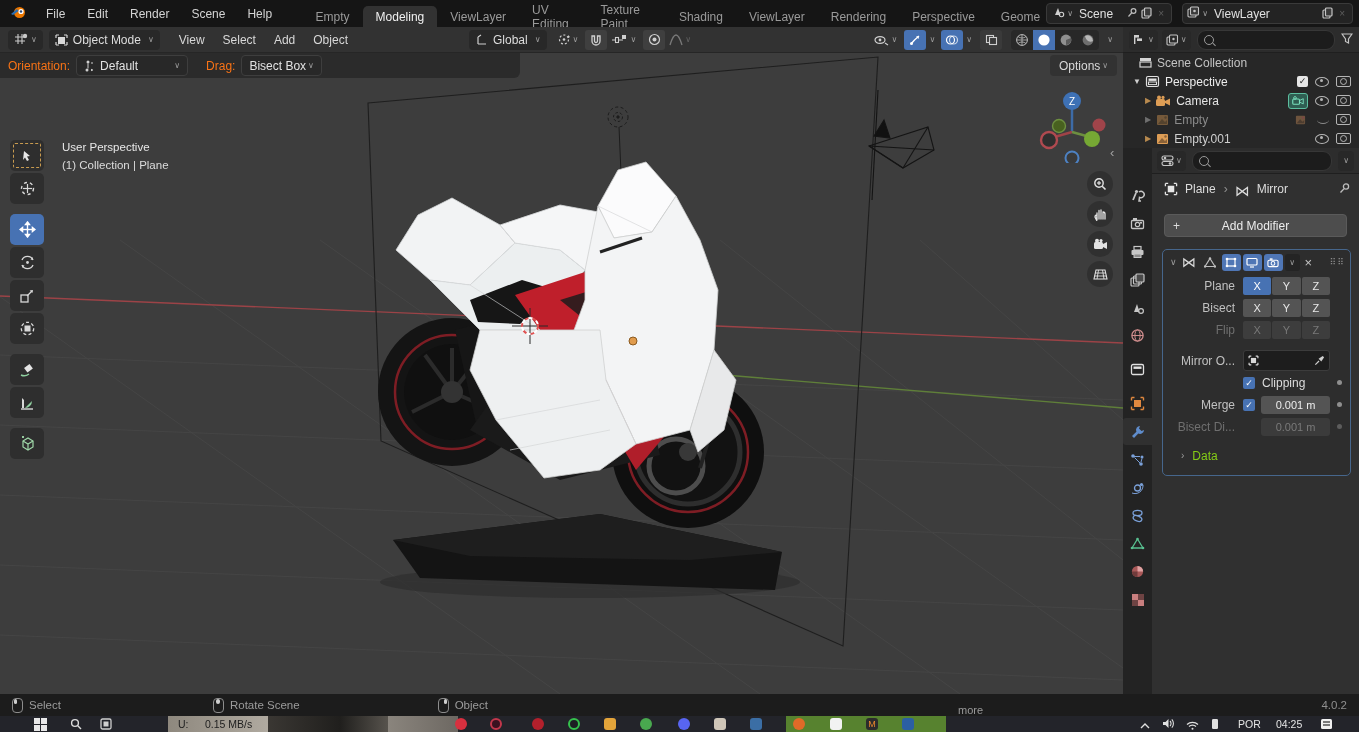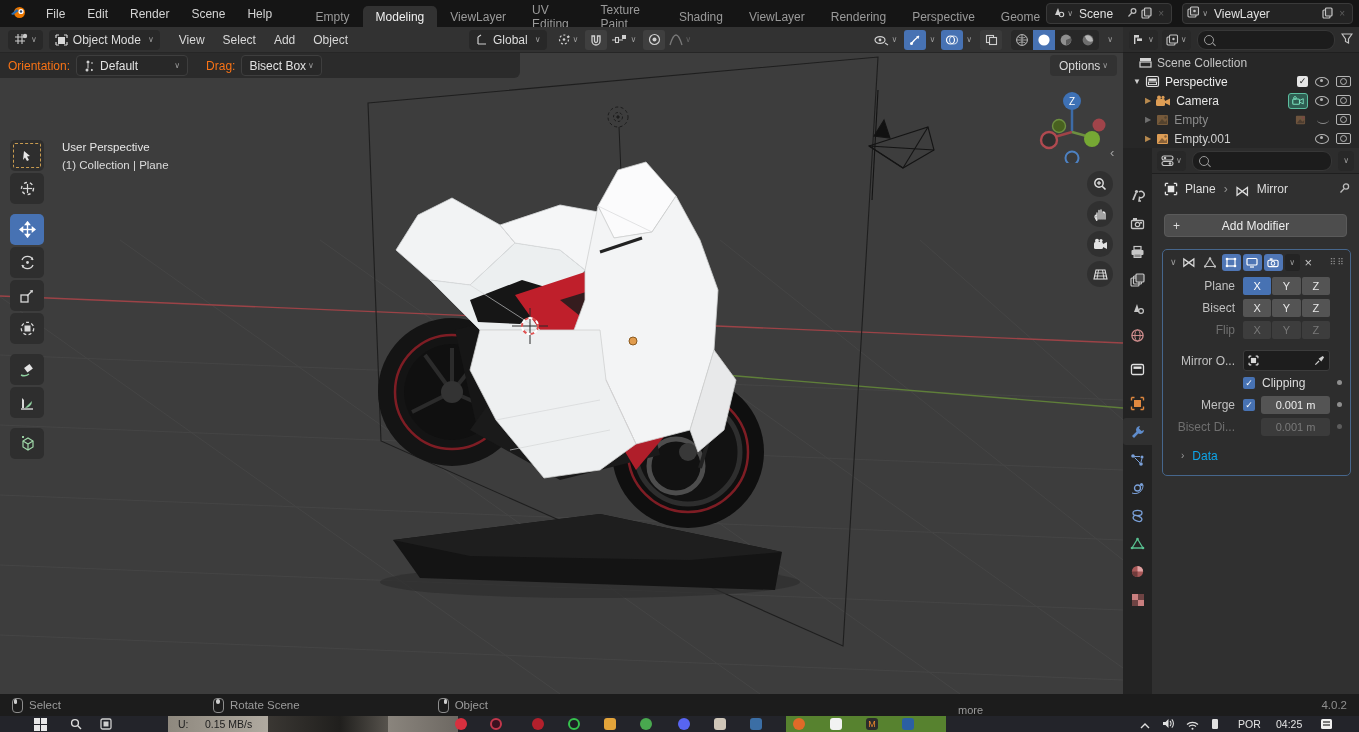--- a/index.html
+++ b/index.html
@@ -893,21 +893,21 @@
 
       <div class="mrow">
         <span class="mlabel dis">Bisect Di...</span>
         <span style="width:18px"></span>
         <div class="valfield dis">0.001 m</div>
         <span class="animdot" style="background:#5c5c5c"></span>
       </div>
 
       <div class="mrow" style="margin-top:8px">
         <span style="margin-left:18px;color:#9c9c9c;font-size:10px">›</span>
-        <span style="margin-left:8px;color:#0ea5e9">Data</span>
+        <span style="margin-left:8px;color:#84cc16">Data</span>
       </div>
     </div>
   </div>
 
   <div id="statusbar" class="abs">
     <div class="flex" style="margin-left:12px">
       <span class="mouse m-l">
           <i></i>
         </span>
         <span>Select</span>

